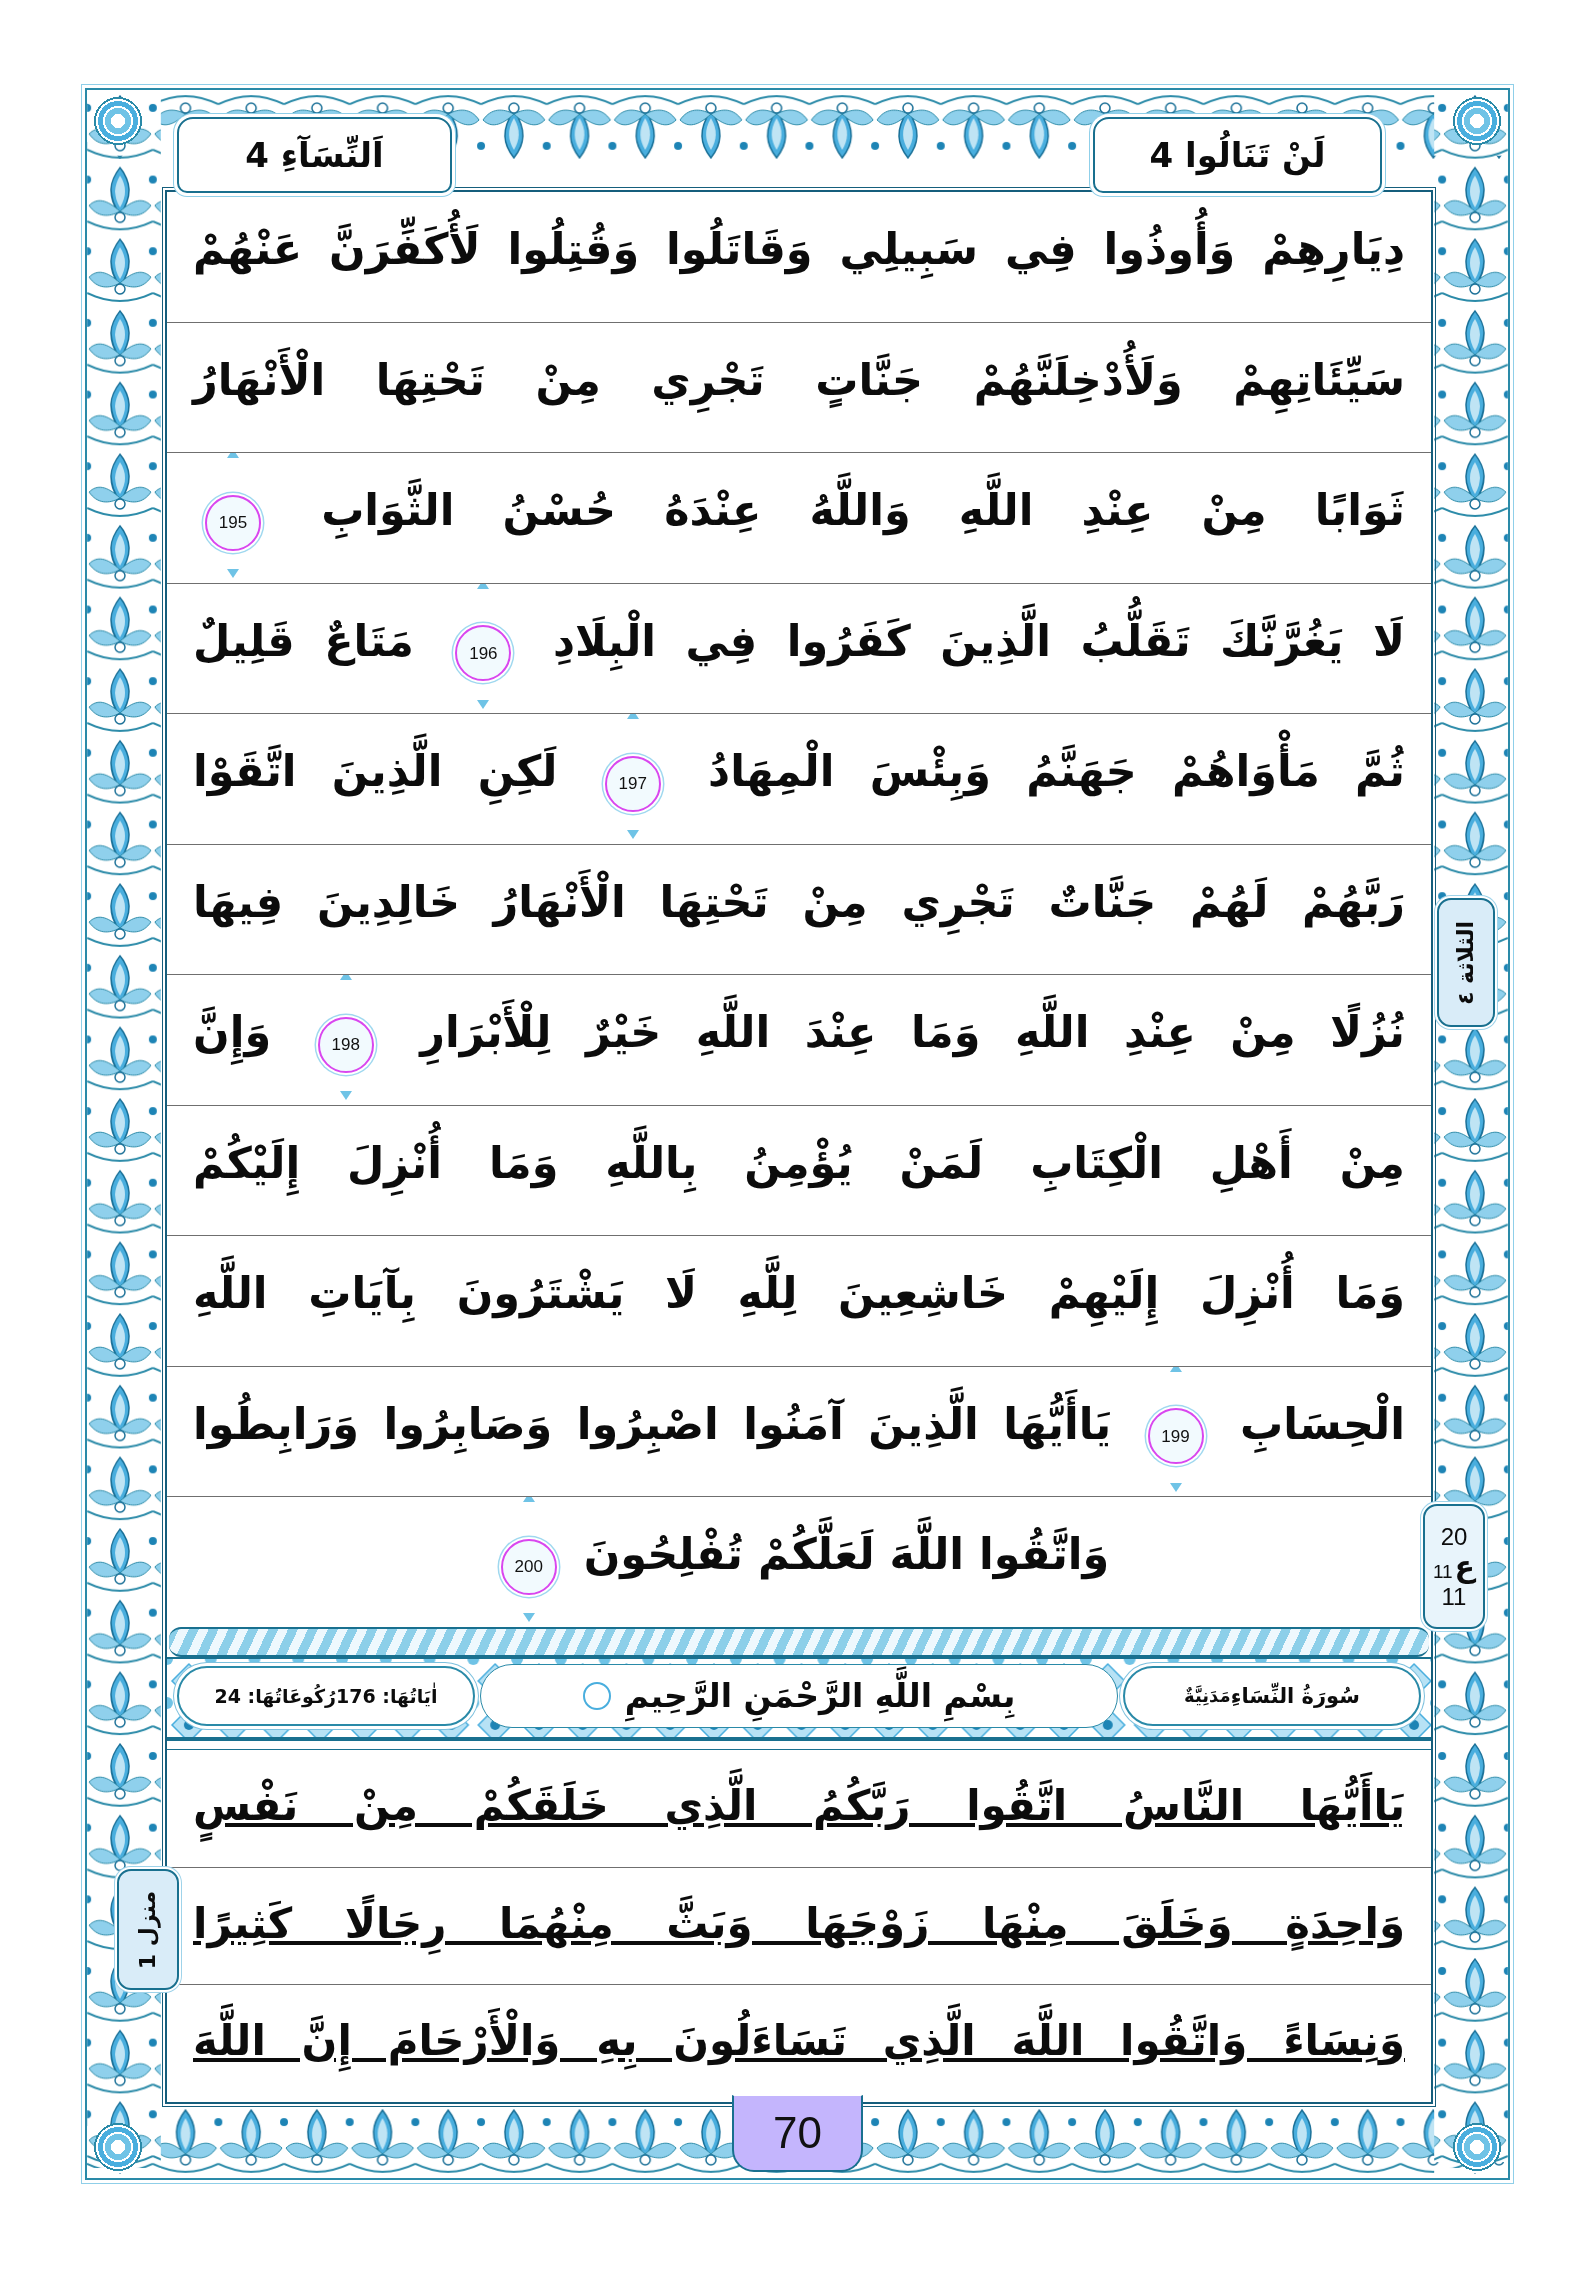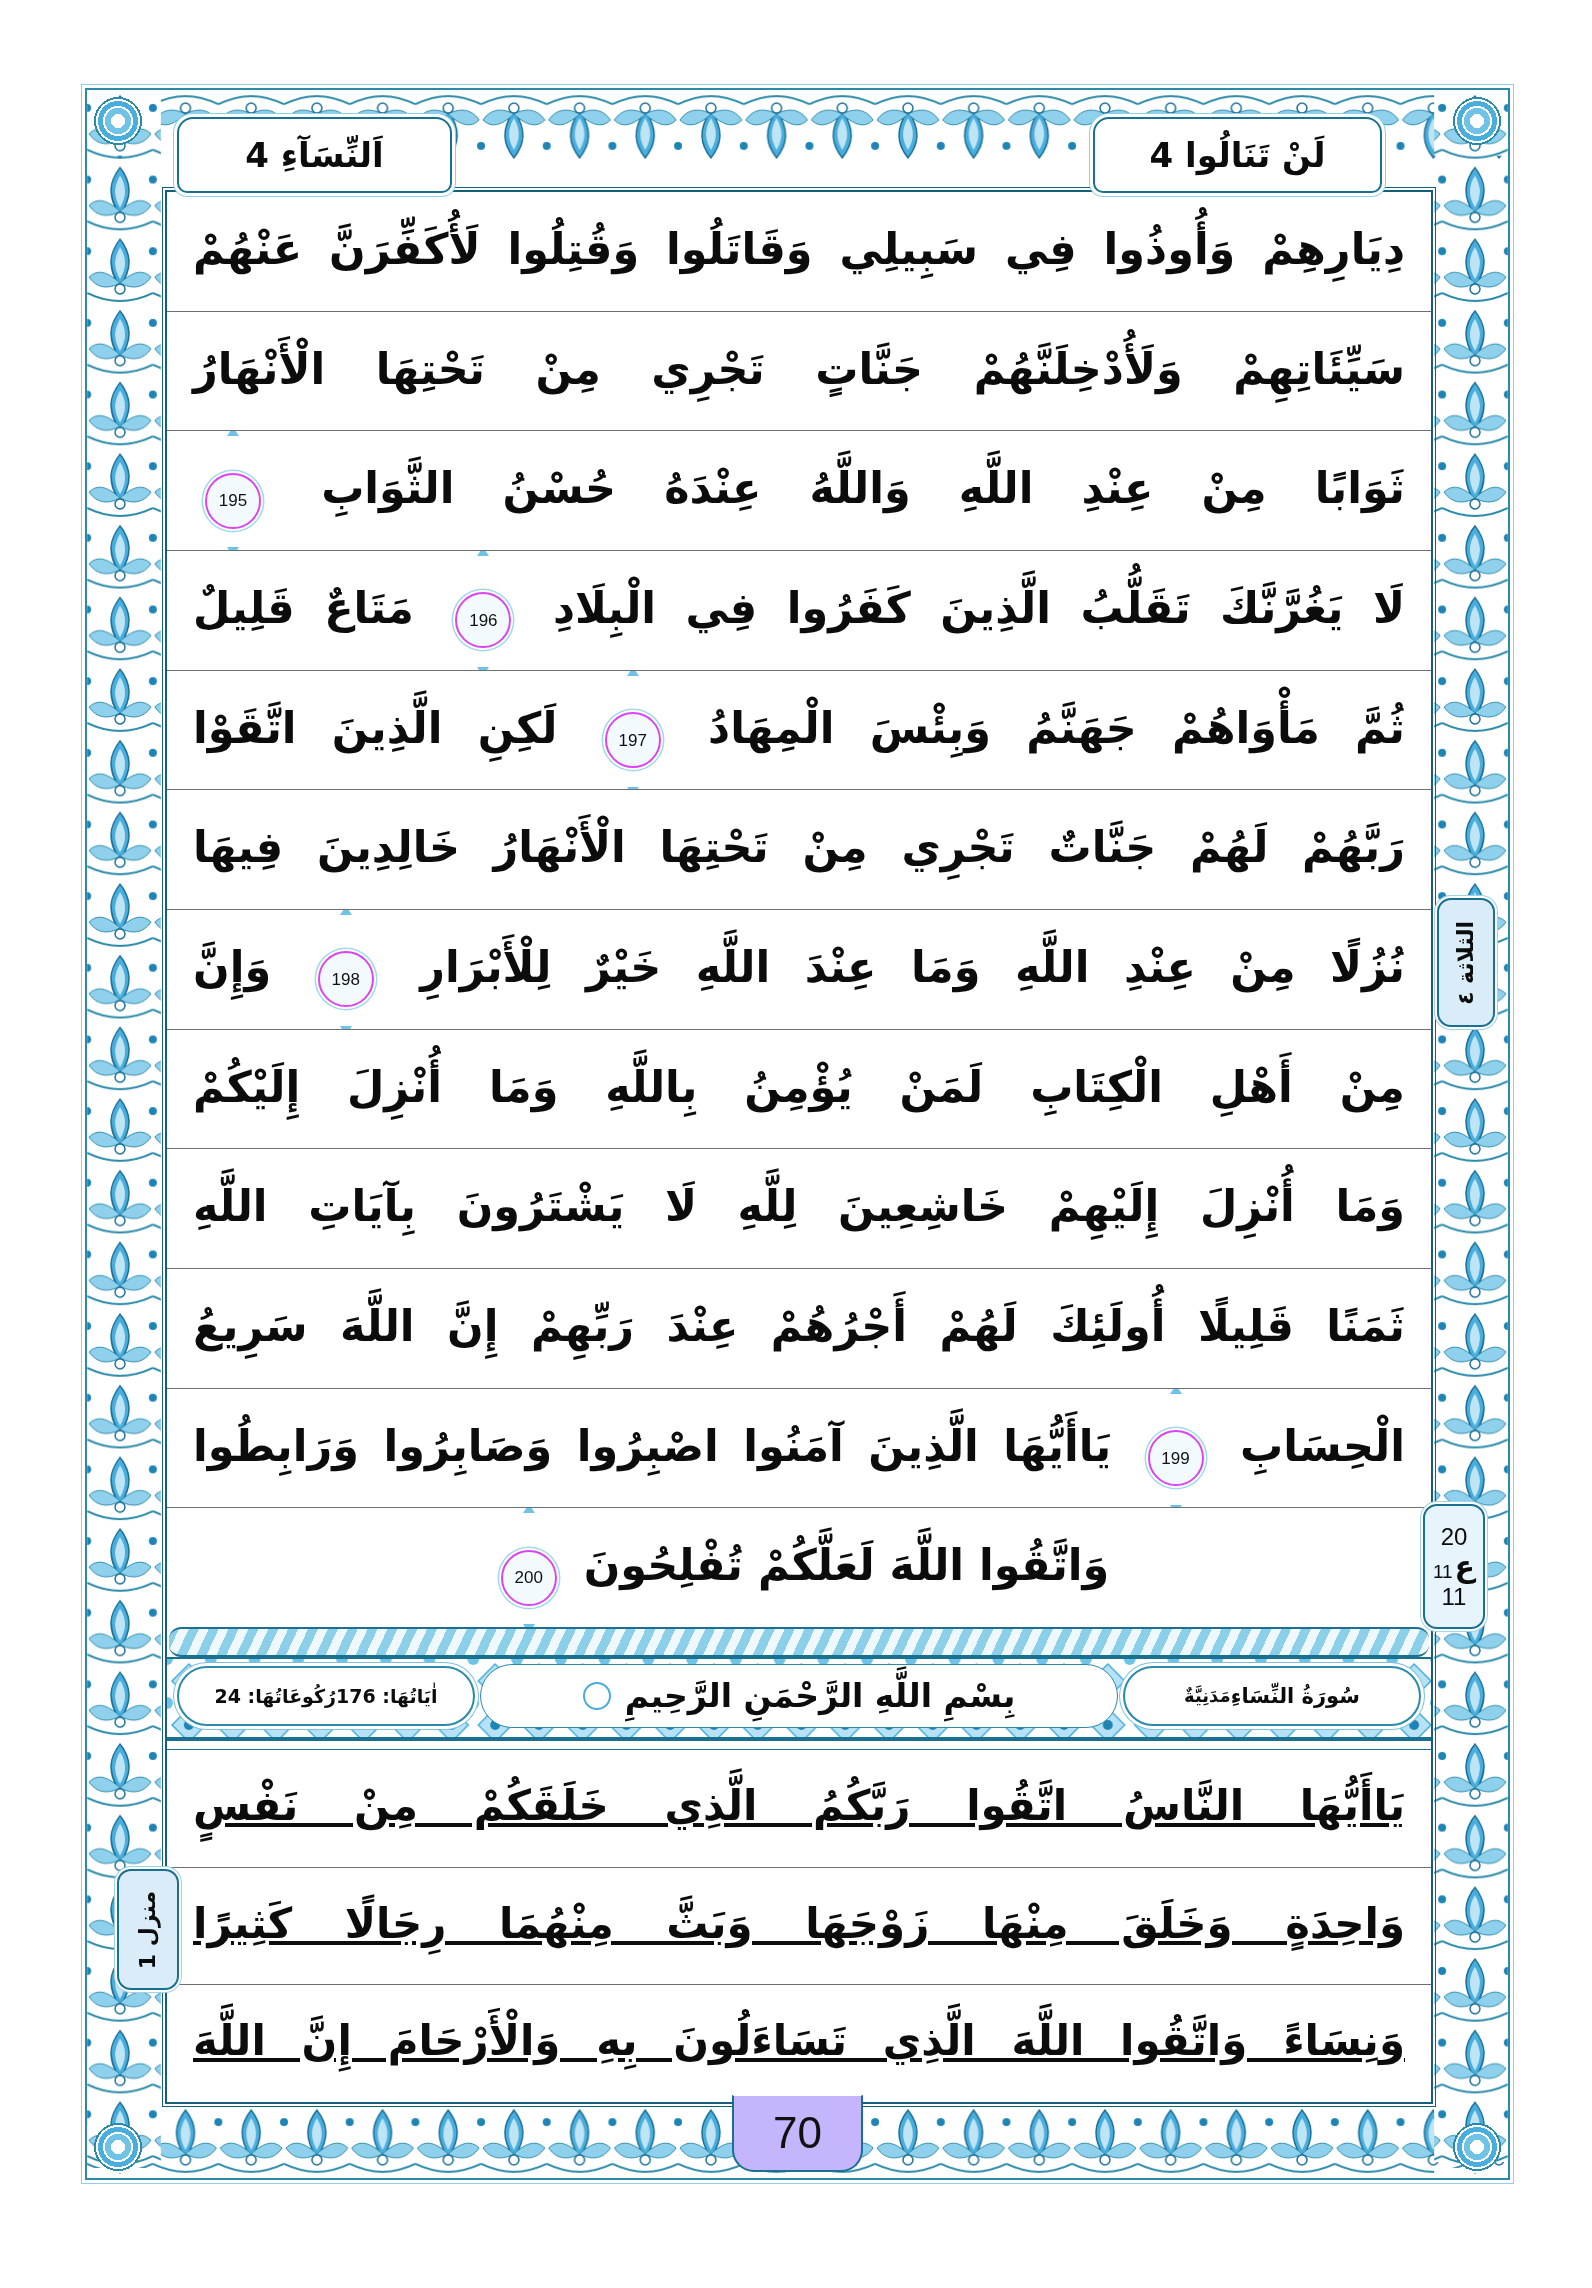--- a/index.html
+++ b/index.html
@@ -169,21 +169,20 @@
     <div class="block block1">
         <div class="qrow"><span>دِيَارِهِمْ وَأُوذُوا فِي سَبِيلِي وَقَاتَلُوا وَقُتِلُوا لَأُكَفِّرَنَّ عَنْهُمْ</span> </div>
         <div class="qrow"><span>سَيِّئَاتِهِمْ وَلَأُدْخِلَنَّهُمْ جَنَّاتٍ تَجْرِي مِنْ تَحْتِهَا الْأَنْهَارُ</span> </div>
         <div class="qrow"><span>ثَوَابًا مِنْ عِنْدِ اللَّهِ وَاللَّهُ عِنْدَهُ حُسْنُ الثَّوَابِ</span> <span class="mwrap"><span class="medallion">195</span></span> </div>
         <div class="qrow"><span>لَا يَغُرَّنَّكَ تَقَلُّبُ الَّذِينَ كَفَرُوا فِي الْبِلَادِ</span> <span class="mwrap"><span class="medallion">196</span></span> <span>مَتَاعٌ قَلِيلٌ</span> </div>
         <div class="qrow"><span>ثُمَّ مَأْوَاهُمْ جَهَنَّمُ وَبِئْسَ الْمِهَادُ</span> <span class="mwrap"><span class="medallion">197</span></span> <span>لَكِنِ الَّذِينَ اتَّقَوْا</span> </div>
         <div class="qrow"><span>رَبَّهُمْ لَهُمْ جَنَّاتٌ تَجْرِي مِنْ تَحْتِهَا الْأَنْهَارُ خَالِدِينَ فِيهَا</span> </div>
         <div class="qrow"><span>نُزُلًا مِنْ عِنْدِ اللَّهِ وَمَا عِنْدَ اللَّهِ خَيْرٌ لِلْأَبْرَارِ</span> <span class="mwrap"><span class="medallion">198</span></span> <span>وَإِنَّ</span> </div>
         <div class="qrow"><span>مِنْ أَهْلِ الْكِتَابِ لَمَنْ يُؤْمِنُ بِاللَّهِ وَمَا أُنْزِلَ إِلَيْكُمْ</span> </div>
         <div class="qrow"><span>وَمَا أُنْزِلَ إِلَيْهِمْ خَاشِعِينَ لِلَّهِ لَا يَشْتَرُونَ بِآيَاتِ اللَّهِ</span> </div>
-        <div class="qrow"><span>ثَمَنًا قَلِيلًا أُولَئِكَ لَهُمْ أَجْرُهُمْ عِنْدَ رَبِّهِمْ إِنَّ اللَّهَ سَرِيعُ</span> </div>
         <div class="qrow"><span>الْحِسَابِ</span> <span class="mwrap"><span class="medallion">199</span></span> <span>يَاأَيُّهَا الَّذِينَ آمَنُوا اصْبِرُوا وَصَابِرُوا وَرَابِطُوا</span> </div>
         <div class="qrow center"><span>وَاتَّقُوا اللَّهَ لَعَلَّكُمْ تُفْلِحُونَ</span> <span class="mwrap"><span class="medallion">200</span></span> </div>
       </div>
     <div class="chain"></div>
     <div class="band">
       <svg class="band-fill" width="100%" height="100%" preserveAspectRatio="none" viewBox="0 0 1271 78">
           <rect width="100%" height="100%" fill="url(#star)"></rect>
         </svg>
       <div class="cartouche cart-right">
         <div class="cart-line1">سُورَةُ النِّسَاءِ</div>

